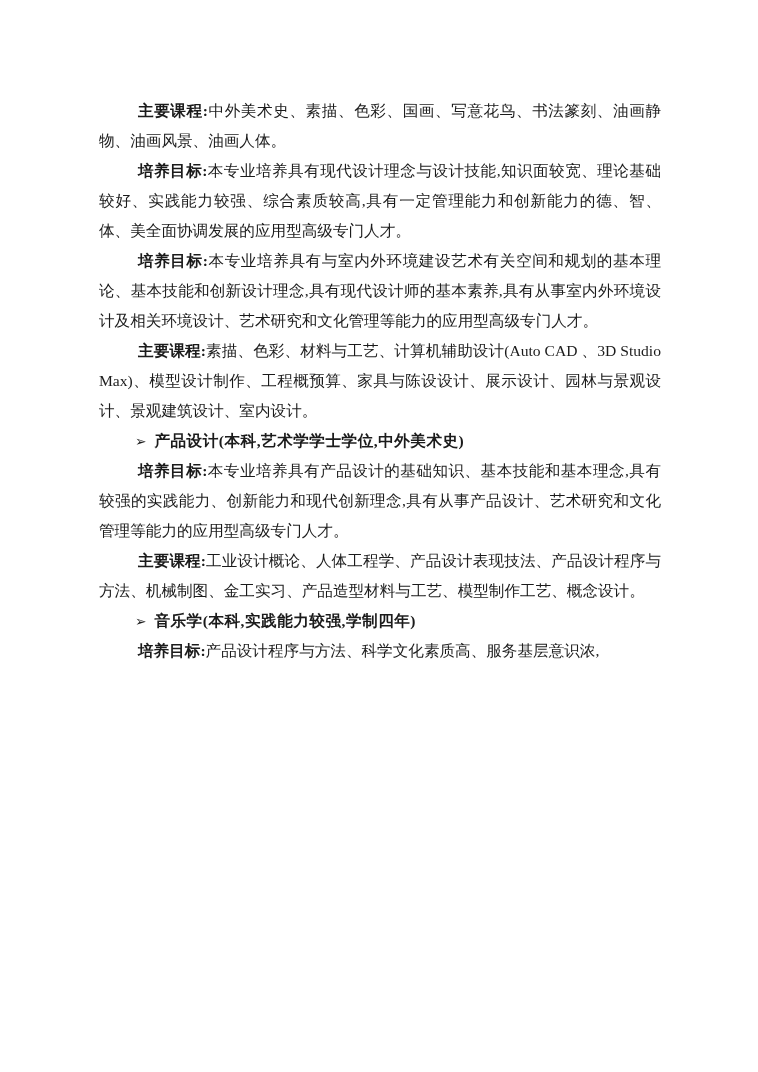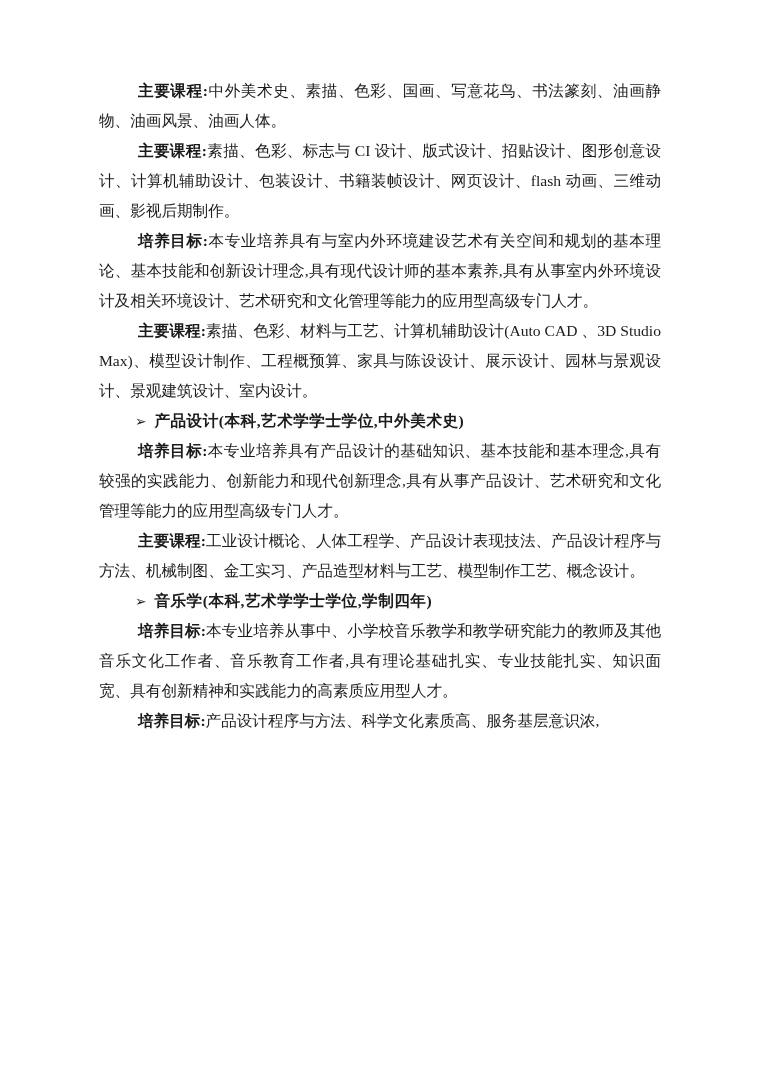--- a/index.html
+++ b/index.html
@@ -10,21 +10,21 @@
   body {
     width: 758px;
     height: 1072px;
     position: relative;
     overflow: hidden;
     font-family: "Liberation Serif", serif;
   }
   .doc-page {
     position: absolute;
     left: 99px;
-    top: 76px;
+    top: 96px;
     width: 562px;
     font-size: 15.6px;
     line-height: 30px;
     color: #1b1b1b;
     text-align: justify;
   }
   .para {
     margin: 0;
     text-indent: 2.5em;
   }
@@ -45,35 +45,34 @@
   }
 </style>
 </head>
 <body>
 
 <div class="doc-page">
 
   <p class="para"><span class="label">主要课程:</span><span>中外美术史、素描、色彩、国画、写意花鸟、书法篆刻、油画静物、油画风景、油画人体。</span></p>
 
 
+  <p class="para"><span class="label">培养目标:</span><span>本专业培养具有现代设计理念与设计技能,知识面较宽、理论基础较好、实践能力较强、综合素质较高,具有一定管理能力和创新能力的德、智、体、美全面协调发展的应用型高级专门人才。</span></p>
 
-  <p class="para"><span class="label">主要课程:</span><span>素描、色彩、标志与 CI 设计、版式设计、招贴设计、图形创意设计、计算机辅助设计、包装设计、书籍装帧设计、网页设计、flash 动画、三维动画、影视后期制作。</span></p>
 
 
   <p class="para"><span class="label">培养目标:</span><span>本专业培养具有与室内外环境建设艺术有关空间和规划的基本理论、基本技能和创新设计理念,具有现代设计师的基本素养,具有从事室内外环境设计及相关环境设计、艺术研究和文化管理等能力的应用型高级专门人才。</span></p>
 
   <p class="para"><span class="label">主要课程:</span><span>素描、色彩、材料与工艺、计算机辅助设计(Auto CAD 、3D Studio Max)、模型设计制作、工程概预算、家具与陈设设计、展示设计、园林与景观设计、景观建筑设计、室内设计。</span></p>
 
   <p class="heading"><span class="bullet">➢</span><span>产品设计(本科,艺术学学士学位,中外美术史)</span></p>
 
   <p class="para"><span class="label">培养目标:</span><span>本专业培养具有产品设计的基础知识、基本技能和基本理念,具有较强的实践能力、创新能力和现代创新理念,具有从事产品设计、艺术研究和文化管理等能力的应用型高级专门人才。</span></p>
 
   <p class="para"><span class="label">主要课程:</span><span>工业设计概论、人体工程学、产品设计表现技法、产品设计程序与方法、机械制图、金工实习、产品造型材料与工艺、模型制作工艺、概念设计。</span></p>
 
-  <p class="heading"><span class="bullet">➢</span><span>音乐学(本科,艺术学学士学位,学制四年)</span></p>
+  <p class="heading"><span class="bullet">➢</span><span>音乐学(本科,实践能力较强,学制四年)</span></p>
 
-  <p class="para"><span class="label">培养目标:</span><span>本专业培养从事中、小学校音乐教学和教学研究能力的教师及其他音乐文化工作者、音乐教育工作者,具有理论基础扎实、专业技能扎实、知识面宽、具有创新精神和实践能力的高素质应用型人才。</span></p>
 
 
 
   <p class="para"><span class="label">培养目标:</span><span>产品设计程序与方法、科学文化素质高、服务基层意识浓,</span></p>
 
 </div>
 
 </body></html>

